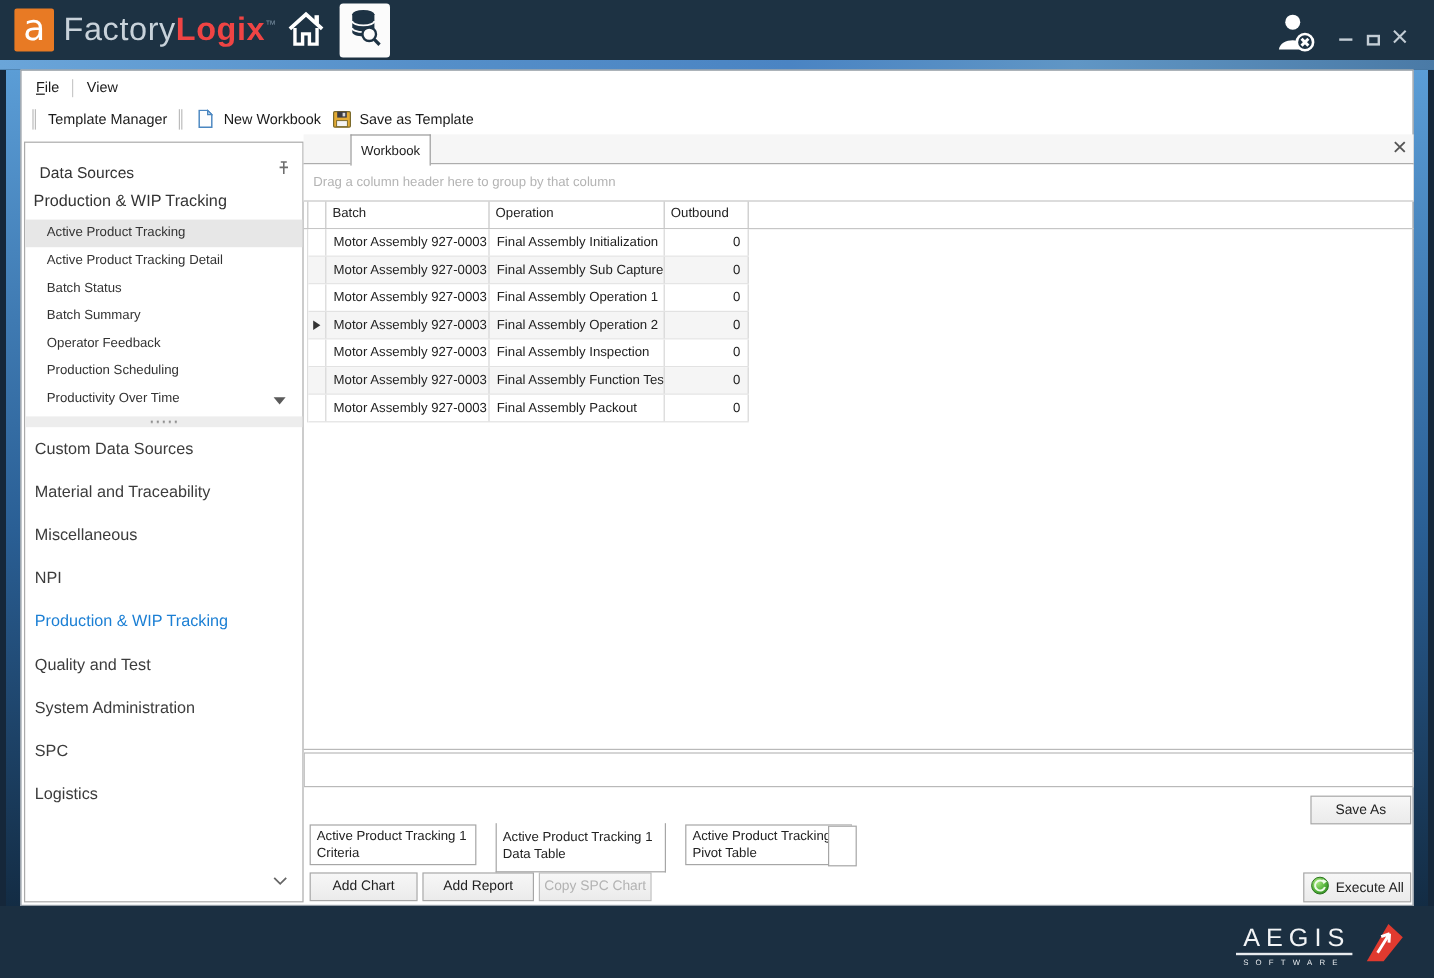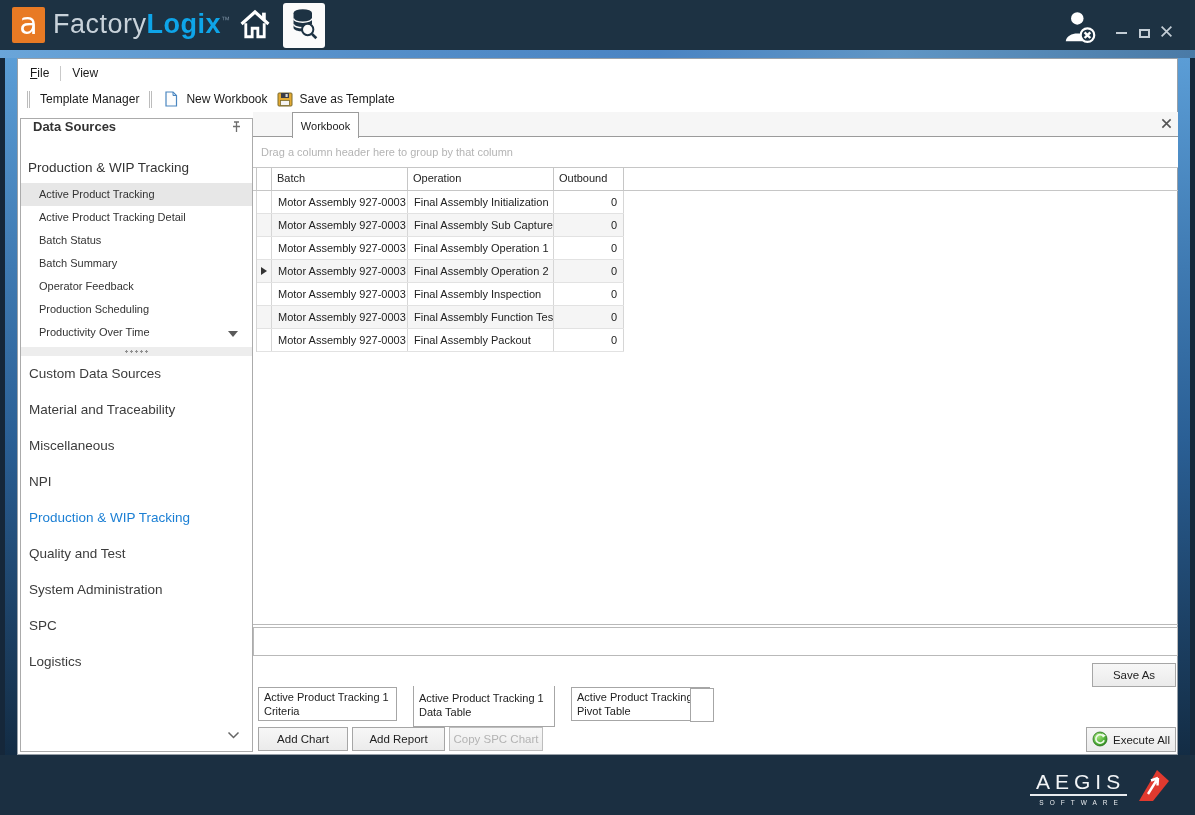--- a/index.html
+++ b/index.html
@@ -5,21 +5,21 @@
   * { margin:0; padding:0; box-sizing:border-box; }
   body { background:#0e1c29; font-family:"Liberation Sans", sans-serif; }
   #screen { position:relative; width:1195px; height:815px; background:#1d3243; overflow:hidden; }
   .abs { position:absolute; }
 
   
   .titlebar { left:0; top:0; width:1195px; height:50px; background:#1d3243; }
   .logo-box { left:12px; top:7px; width:33px; height:36px; background:#e87a24; border-radius:2px;
               color:#fff; font-size:30px; text-align:center; line-height:34px; font-family:"DejaVu Sans", sans-serif; }
   .brand { left:53px; top:9px; font-size:27px; color:#c8d2da; letter-spacing:.5px; white-space:nowrap; }
-  .brand b { color:#0ea5e9; font-weight:bold; }
+  .brand b { color:#ef4444; font-weight:bold; }
   .brand sup { font-size:9px; color:#73889b; }
   .icon-btn { display:flex; align-items:center; justify-content:center; }
   .home-btn { left:236px; top:8px; width:38px; height:36px; }
   .dbsearch-btn { left:283px; top:3px; width:42px; height:45px; background:#fbfbfb; border-radius:3px; }
   .user-btn { left:1060px; top:11px; width:40px; height:36px; }
   .winctl { top:26px; width:18px; height:14px; display:flex; align-items:center; justify-content:center; cursor:default; }
   .win-min { left:1112px; } .win-max { left:1135px; } .win-close { left:1157px; }
   .win-min i { display:block; width:11px; height:0; border-bottom:2px solid #c3cdd5; }
   .win-max i { display:block; width:11px; height:9px; border:2px solid #c3cdd5; }
 
@@ -41,21 +41,21 @@
   .first-underline { display:inline-block; }
   .first-underline::first-letter { text-decoration:underline; }
   .menu-sep { width:1px; height:15px; background:#c9c9c9; margin:0 5px; }
   .toolbar { left:17px; top:86px; width:1160px; height:26px; display:flex; align-items:center; padding-left:4px; }
   .tb-sep { width:3px; height:17px; border-left:1px solid #bcbcbc; border-right:1px solid #bcbcbc; margin:0 6px; }
   .tb-label { font-size:12px; color:#1a1a1a; padding:0 4px; }
   .tb-icon { width:16px; height:16px; margin:0 3px 0 5px; }
 
   
   .sidebar { left:20px; top:118px; width:233px; height:634px; background:#fff; border:1px solid #ababab; }
-  .ds-header { height:32px; display:flex; align-items:flex-start; padding:0 10px 0 12px;font-weight:bold; }
+  .ds-header { height:32px; display:flex; align-items:flex-end; padding:0 10px 0 12px; }
   .ds-title { flex:1; font-size:13px; color:#333; }
   .ds-group-title { padding:9px 6px 8px 7px; font-size:13.5px; color:#333; }
   .ds-item { height:23px; line-height:23px; padding-left:18px; font-size:11px; color:#333; white-space:nowrap; cursor:default; }
   .ds-item.selected { background:#e7e7e7; }
   .ds-scrolldown { position:absolute; top:212px; right:14px; width:0; height:0;
       border-left:5px solid transparent; border-right:5px solid transparent; border-top:6px solid #5a5a5a; }
   .ds-splitter { height:9px; background:#ededed; margin-top:3px; display:flex; align-items:center; justify-content:center; }
   .ds-splitter i { display:block; width:26px; height:3px;
       background:radial-gradient(circle,#8f8f8f 1px,transparent 1.3px); background-size:5px 3px; background-repeat:repeat-x; }
   .ds-cat { height:36px; line-height:36px; padding-left:8px; font-size:13.5px; color:#3c3c3c; white-space:nowrap; cursor:default; }
@@ -99,21 +99,21 @@
 
   
   .sheet-tabs { left:258px; top:686px; display:flex; gap:16px; align-items:flex-start; }
   .sheet-tab { margin-top:1px; width:139px; height:34px; background:#fff; border:1px solid #a6a6a6; padding:2px 5px;
       font-size:11px; color:#222; line-height:14px; white-space:nowrap; overflow:hidden; }
   .sheet-tab.selected { margin-top:0; width:142px; height:41px; border-top:none; padding-top:5px; }
   .sheet-stub { margin-top:1px; width:24px; height:34px; background:#fff; border:1px solid #a6a6a6; }
 
   
   .aegis { left:1030px; top:767px; display:flex; align-items:center; gap:8px; }
-  .aegis-text { display:flex; flex-direction:column; align-items:center; }
+  .aegis-text { display:flex; flex-direction:column; }
   .aegis-name { font-size:21px; letter-spacing:5px; color:#f2f4f6; border-bottom:2px solid #e8ebee; padding:0 2px 1px 6px; line-height:22px; }
   .aegis-sub { font-size:6.5px; letter-spacing:6px; color:#e8ebee; margin-top:3px; padding-left:6px; }
 </style>
 </head>
 <body>
 
 <div id="screen">
 
   <div class="abs titlebar">
     <div class="abs logo-box">a</div>

